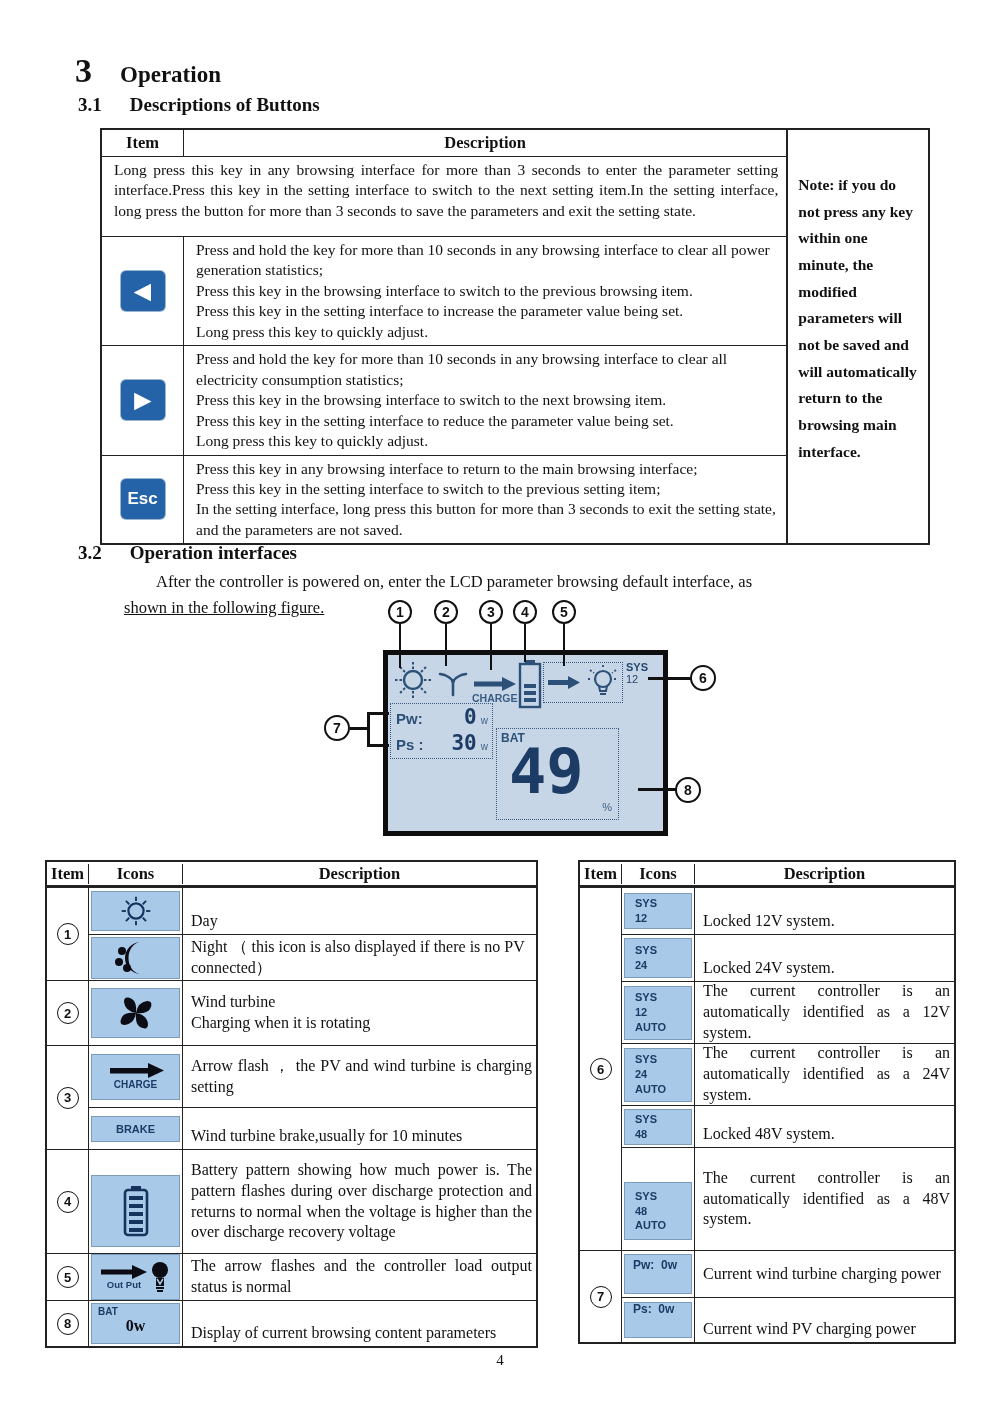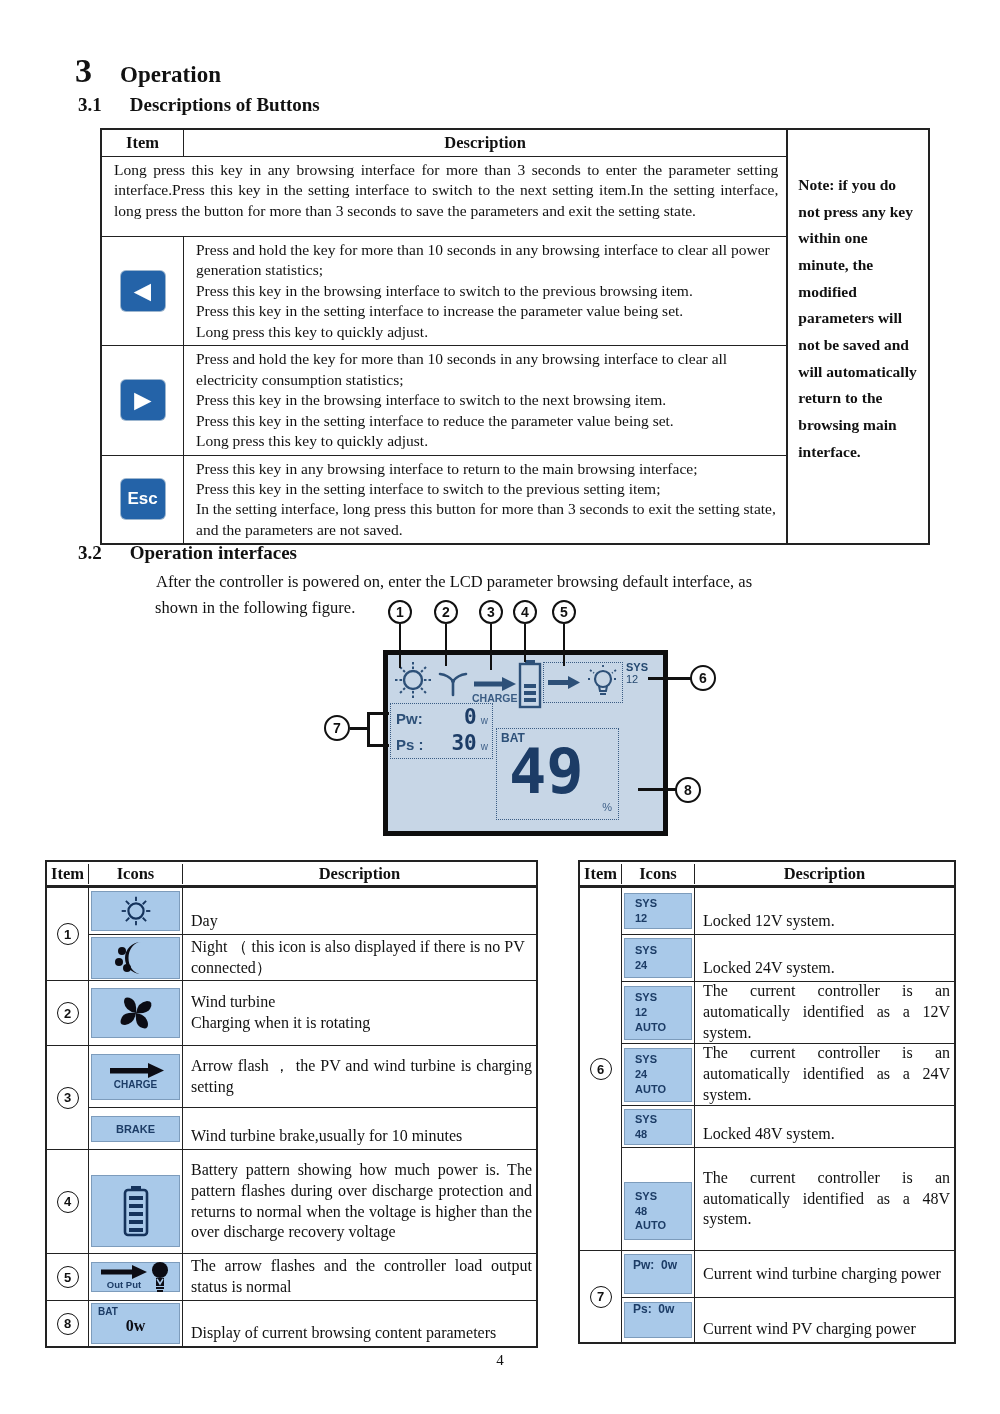--- a/index.html
+++ b/index.html
@@ -34,21 +34,21 @@
     display: inline-flex; align-items: center; justify-content: center;
     min-width: 44px; height: 40px; padding: 0 6px;
     background: #2463a8; color: #fff; border-radius: 5px;
     font-family: "Liberation Sans", sans-serif; font-weight: bold; font-size: 19px;
     box-shadow: 0 0 0 1px #9db6cf;
   }
   .btn-key.arrow { font-size: 21px; }
 
   
   .intro1 { position: absolute; left: 156px; top: 572px; font-size: 16.5px; }
-  .intro2 { position: absolute; left: 155px; top: 598px; font-size: 16.5px; }
+  .intro2 { position: absolute; left: 124px; top: 598px; font-size: 16.5px; text-decoration: underline; }
 
   
   .fig { position: absolute; left: 0; top: 596px; width: 1000px; height: 256px; }
   .circ {
     position: absolute; width: 24px; height: 24px; border: 2px solid #111; border-radius: 50%;
     display: flex; align-items: center; justify-content: center;
     font-family: "Liberation Sans", sans-serif; font-weight: bold; font-size: 14px; color: #111;
     background: #fff; z-index: 5;
   }
   .cline { position: absolute; background: #111; z-index: 4; }
@@ -396,21 +396,21 @@
       </div>
     </div>
 
     <div class="it-group">
       <div class="col-item it-itemcell">
           <span class="circ2">5</span>
         </div>
       <div class="it-sub">
         <div class="it-subrow" style="height:46px;">
           <div class="col-icon it-iconcell">
-            <div class="bluebox" style="height:30px;">
+            <div class="bluebox" style="height:46px;">
               <div style="display:flex; flex-direction:column; align-items:center; margin-right:3px;">
                 <svg width="46" height="14" viewBox="0 0 46 14">
                   <rect x="0" y="4.5" width="31" height="5" fill="#0c0c14"></rect>
                   <polygon points="31,0 46,7 31,14" fill="#0c0c14"></polygon>
                 </svg>
                 <span class="navtxt" style="font-size:9.5px;">Out Put</span>
               </div>
               <svg width="20" height="32" viewBox="0 0 20 32">
                 <circle cx="10" cy="9" r="8" fill="#0c0c14"></circle>
                 <rect x="6" y="17" width="8" height="8" fill="#0c0c14"></rect>

